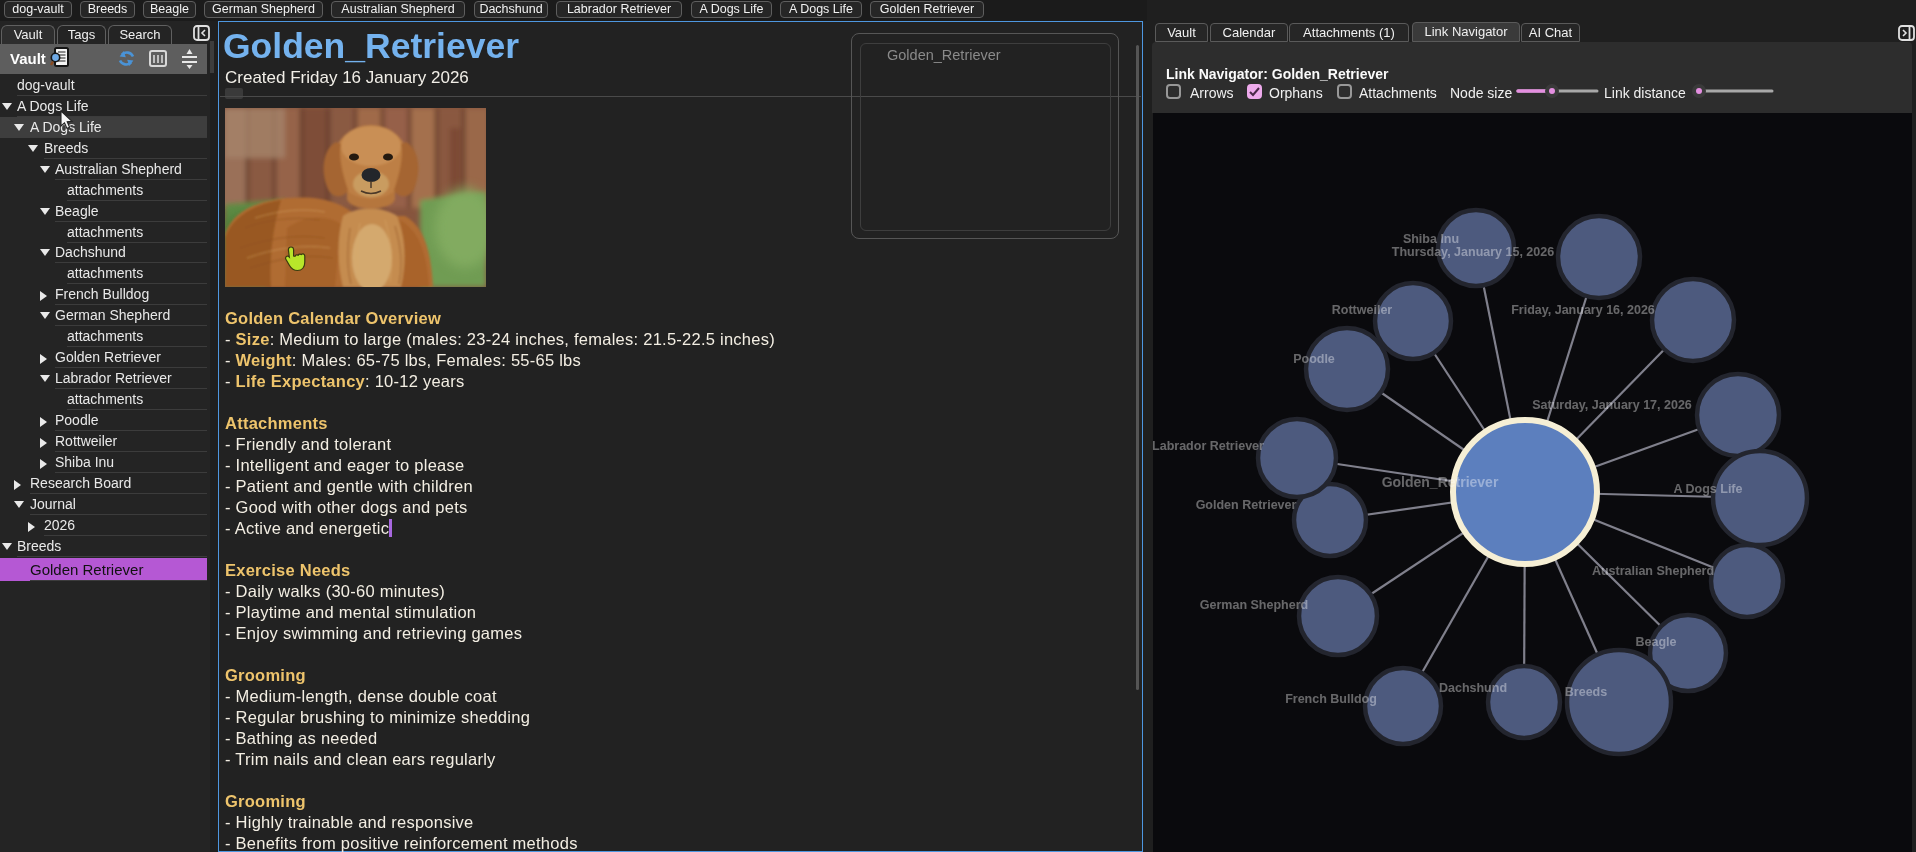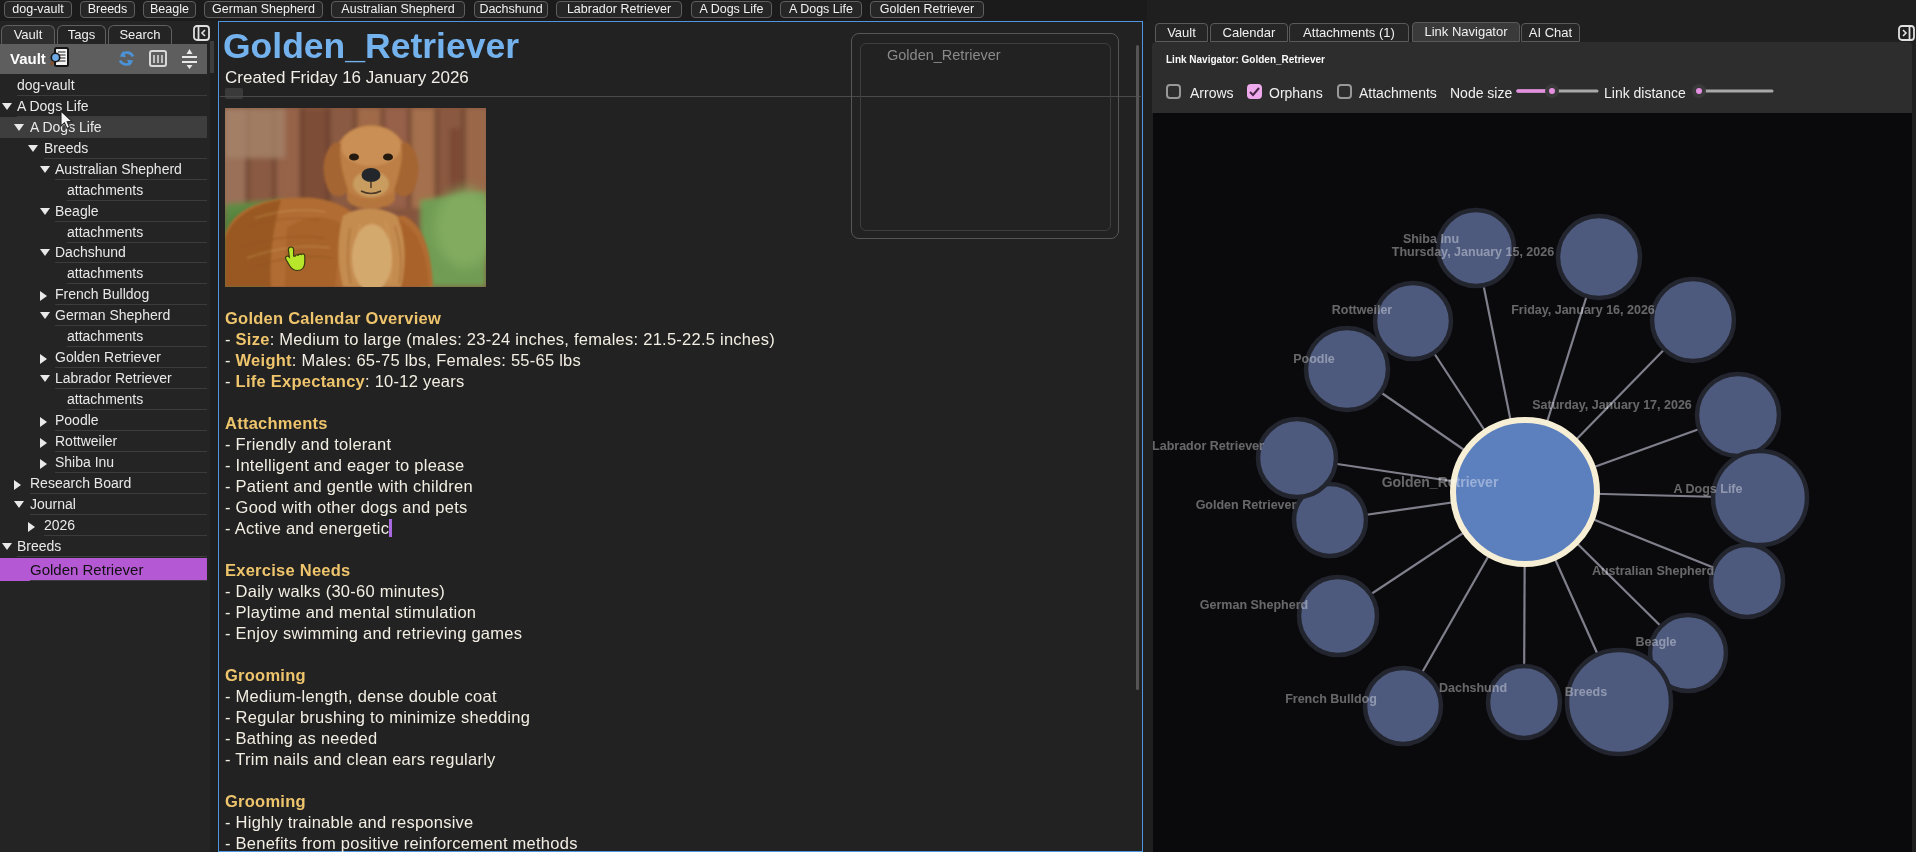--- a/index.html
+++ b/index.html
@@ -45,21 +45,21 @@
   border:1px solid #3e3e3e; border-radius:6px; }
 #tocbox .t { position:absolute; left:35px; top:13px; color:#8a8a8a; font-size:14.5px; }
 #escroll { position:absolute; left:917px; top:23px; width:3px; height:645px; background:#555; border-radius:2px; }
 
 
 #rpanel { position:absolute; left:1147px; top:0; width:769px; height:852px; background:#1f1f1f; }
 .rtab { position:absolute; top:23px; height:19px; border:1px solid #5a5a5a;
   border-radius:4px 4px 0 0; background:#262626; color:#f0f0f0; font-size:13px;
   text-align:center; line-height:18px; }
 #rcontent { position:absolute; left:5px; top:42px; width:760px; height:71px; background:#2d2d2d; border-radius:4px 4px 0 0; }
-#rtitle { position:absolute; left:14px; top:12px; color:#fafafa; font-weight:bold; font-size:10px; }
+#rtitle { position:absolute; left:14px; top:24px; color:#fafafa; font-weight:bold; font-size:14px; }
 .cklabel { position:absolute; top:43px; color:#f0f0f0; font-size:14px; }
 .ckbox { position:absolute; top:42px; width:15px; height:15px; border:2px solid #989898; border-radius:4px; background:transparent; }
 #graph { position:absolute; left:6px; top:113px; width:759px; height:739px; background:#0a0a0d; }
 </style>
 </head>
 <body>
 <div id="stage">
 
   <div id="topbar"></div>
   <div id="ttabs">

